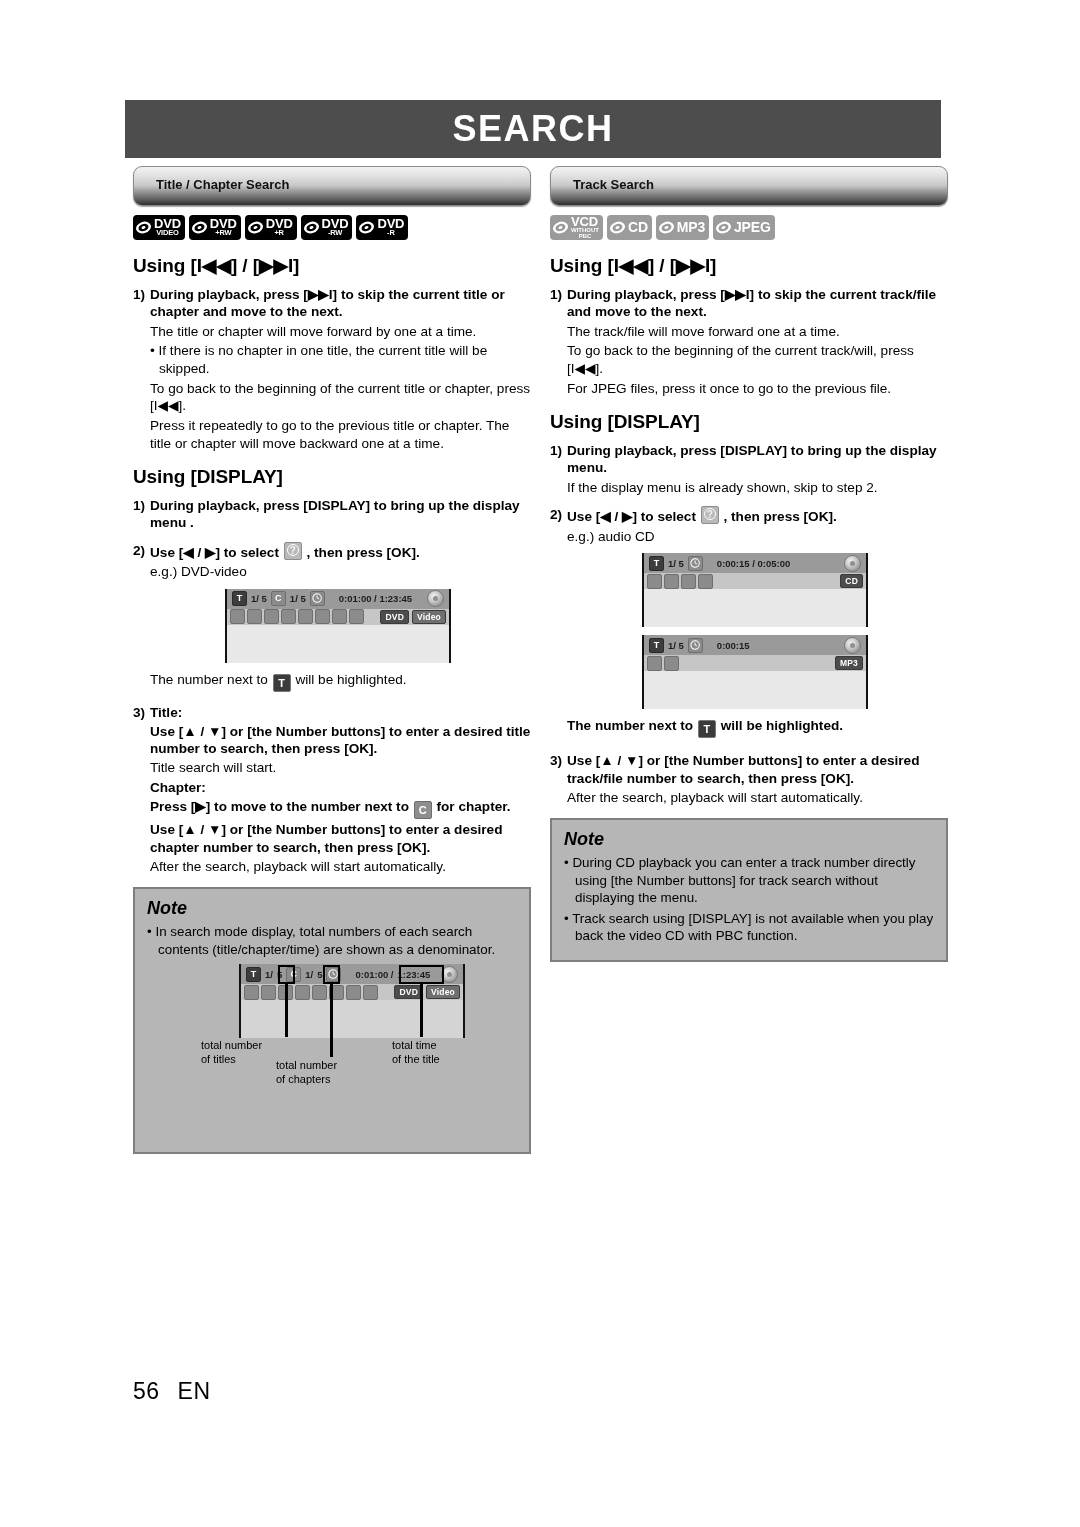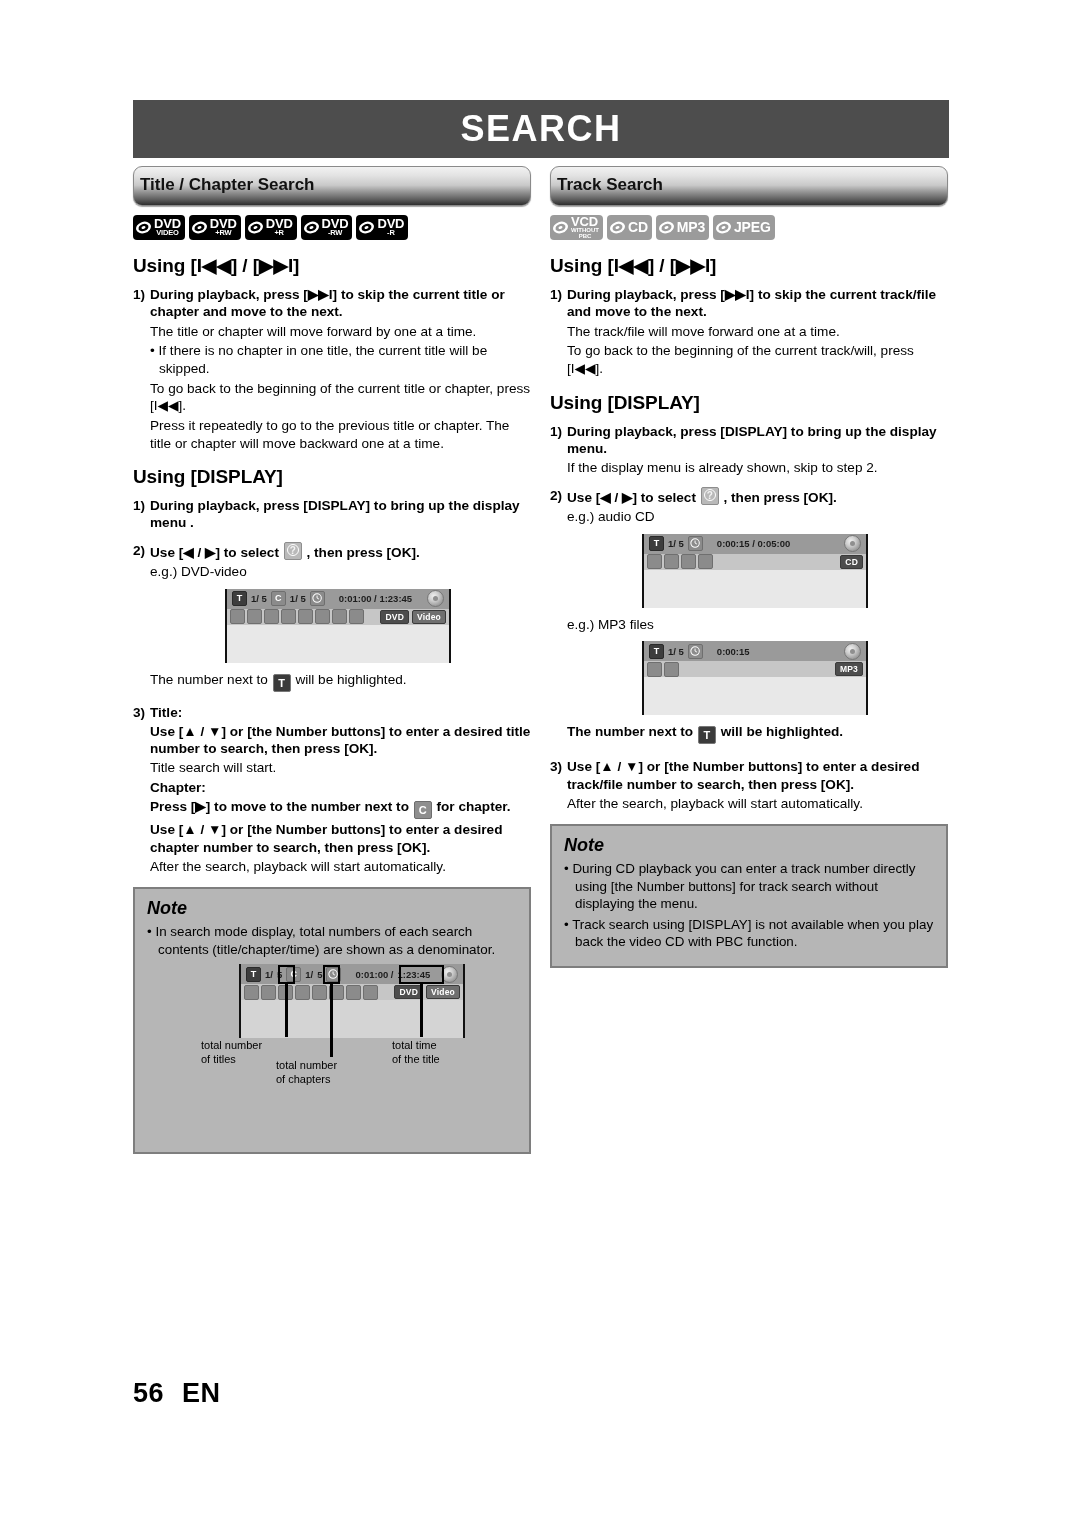--- a/index.html
+++ b/index.html
@@ -18,21 +18,21 @@
   .page {
     position: absolute;
     left: 0; top: 0;
     width: 1080px;
     height: 1527px;
   }
 
   
   .banner {
     position: absolute;
-    left: 133px;
+    left: 125px;
     top: 100px;
     width: 816px;
     height: 58px;
     background: #4d4d4d;
     display: flex;
     align-items: center;
     justify-content: center;
   }
   .banner-title {
     color: #fff;
@@ -56,24 +56,24 @@
     height: 38px;
     border-radius: 9px;
     background: linear-gradient(to bottom, #f2f2f2 0%, #e3e3e3 22%, #c9c9c9 48%, #9f9f9f 62%, #5c5c5c 86%, #2e2e2e 100%);
     border: 1px solid #8a8a8a;
     box-shadow: 0 1px 1px rgba(0,0,0,0.35);
     display: flex;
     align-items: center;
     margin-bottom: 9px;
   }
   .sec-bar span {
-    font-size: 17px;
+    font-size: 13px;
     font-weight: bold;
     color: #111;
-    padding-left: 6px;
+    padding-left: 22px;
     line-height: 1;
     margin-top: -4px;
   }
 
   
   .badges {
     display: flex;
     gap: 4px;
     margin: 4px 0 6px 0;
     align-items: flex-start;
@@ -319,22 +319,22 @@
     font-size: 11px;
     line-height: 1.25;
     z-index: 2;
   }
 
   
   .footer {
     position: absolute;
     left: 133px;
     top: 1378px;
-    font-size: 27px;
-    font-weight: bold;
+    font-size: 23px;
+    font-weight: normal;
     letter-spacing: 0.5px;
   }
   .footer .en { margin-left: 18px; }
 </style>
 </head>
 <body>
 
 <div class="page">
 
   <div class="banner">
@@ -612,20 +612,21 @@
     </div>
 
     <h3 class="using">Using [I◀◀] / [▶▶I]</h3>
 
     <div class="step">
       <div class="step-num">1)</div>
       <div class="step-body">During playback, press [▶▶I] to skip the current track/file and move to the next.</div>
     </div>
     <p class="body">The track/file will move forward one at a time.</p>
     <p class="body">To go back to the beginning of the current track/will, press [I◀◀].</p>
+    <p class="body">For JPEG files, press it once to go to the previous file.</p>
 
     <h3 class="using">Using [DISPLAY]</h3>
 
     <div class="step">
       <div class="step-num">1)</div>
       <div class="step-body">During playback, press [DISPLAY] to bring up the display menu.</div>
     </div>
     <p class="body">If the display menu is already shown, skip to step 2.</p>
     <div class="spacer-8"></div>
     <div class="step">
@@ -659,21 +660,20 @@
           <span class="osd-ic"></span>
           <span class="osd-ic"></span>
           <span class="osd-ic"></span>
           <span class="push-right">
             <span class="osd-tag">CD</span>
           </span>
         </div>
       </div>
     </div>
 
-    <p class="body">e.g.) MP3 files</p>
 
     <div class="osd-wrap indent-r">
       <div class="osd">
         <div class="osd-row1">
           <span class="osd-ic dark">
               <span class="lbl">T</span>
             </span>
           <span class="osd-num">1/ 5</span>
           <span class="osd-ic">
             <svg viewBox="0 0 13 13" width="11" height="11" style="position:absolute;left:1px;top:1px;">

